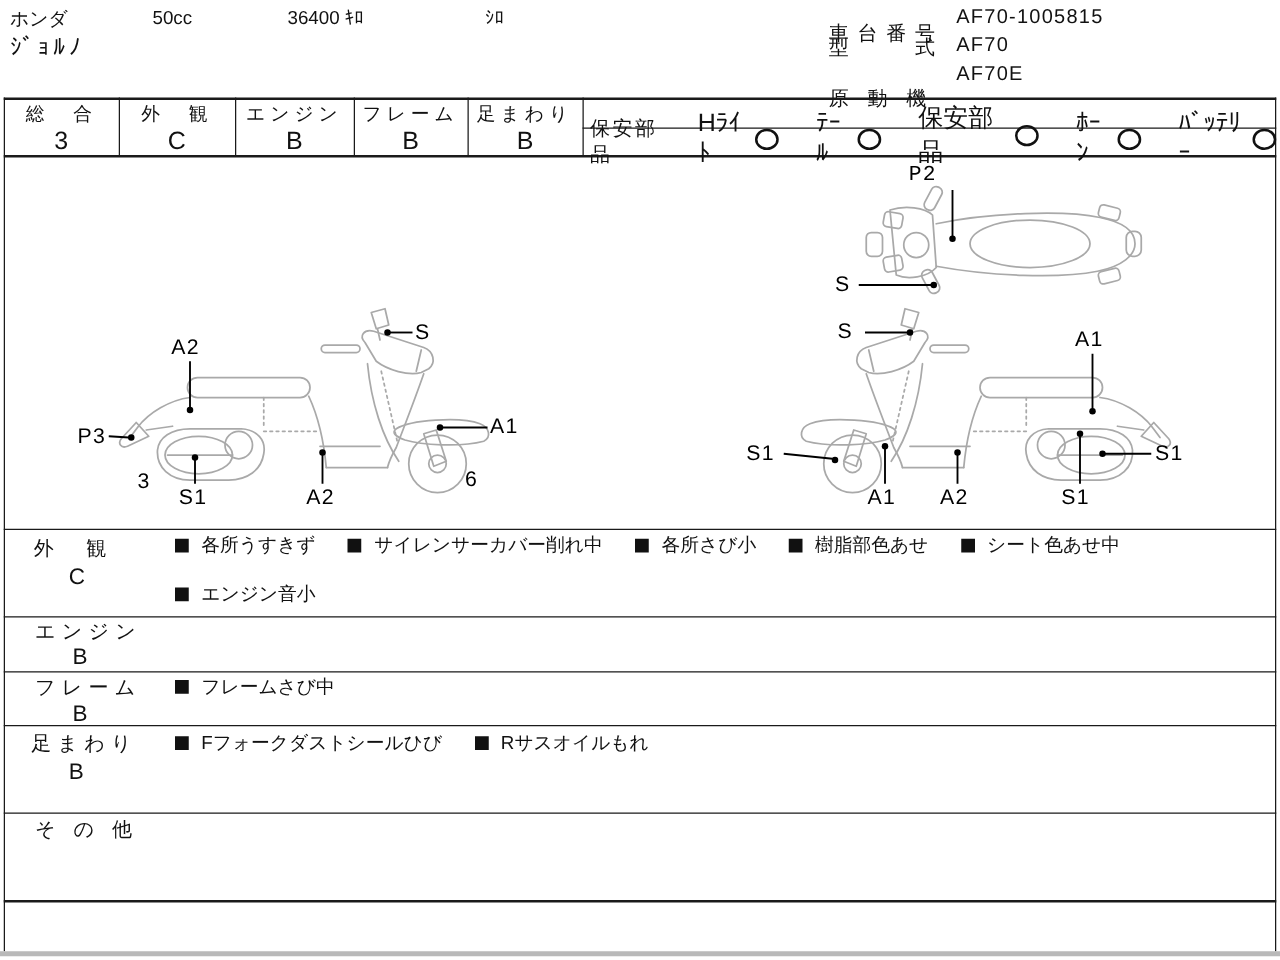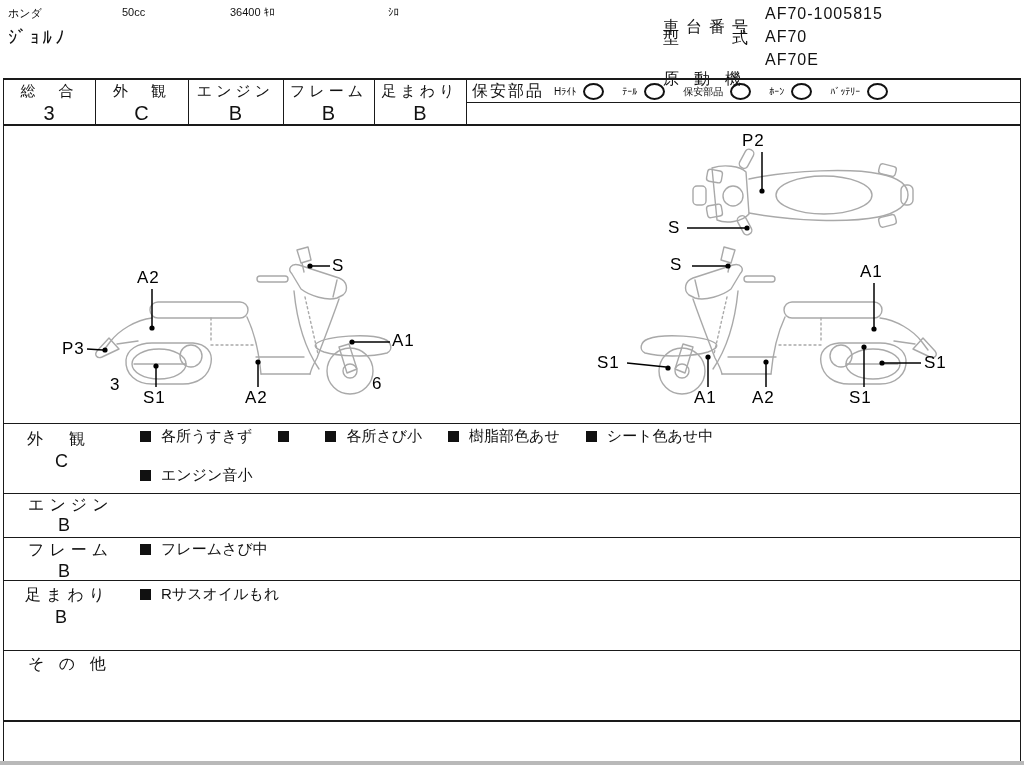--- a/index.html
+++ b/index.html
@@ -1,32 +1,32 @@
 <!DOCTYPE html>
 <html><head>
 <meta charset="utf-8">
 <style>
   html,body{margin:0;padding:0;background:#fff;}
   .page{position:relative;width:1024px;height:768px;background:#ffffff;
         font-family:"Liberation Sans","DejaVu Sans",sans-serif;color:#111;overflow:hidden;}
   .abs{position:absolute;white-space:nowrap;}
   .hline{position:absolute;background:#1a1a1a;height:1px;}
   .vline{position:absolute;background:#1a1a1a;width:1px;}
-  .hdr{font-size:11px;}
+  .hdr{font-size:15px;}
   .hlabel{font-size:16px;letter-spacing:7px;}
   .hlabel2{font-size:16px;letter-spacing:15px;}
   .hval{font-size:16px;letter-spacing:1px;}
   .model{font-size:19px;letter-spacing:3px;font-weight:normal;}
   .rcell{position:absolute;top:78px;height:46px;text-align:center;}
   .rlabel{font-size:15px;letter-spacing:4px;margin-top:4px;font-family:Liberation Serif, serif;}
   .rvalue{font-size:20px;margin-top:1px;}
-  .safety{position:absolute;left:472px;top:81px;width:549px;display:flex;align-items:center;gap:0;}
+  .safety{position:absolute;left:472px;top:81px;width:549px;display:flex;align-items:flex-end;gap:12px;}
   .saf-title{font-size:16px;letter-spacing:2px;margin-right:10px;}
   .saf-item{display:flex;align-items:center;margin-right:18px;}
-  .saf-lbl{font-size:10px;margin-right:7px;}
+  .saf-lbl{font-size:20px;margin-right:7px;}
   .circ{display:inline-block;width:17px;height:13px;border:2px solid #111;border-radius:50%;}
   .keys{position:absolute;left:482px;top:104px;font-size:15px;}
   .keys .klabel{letter-spacing:14px;font-size:16px;margin-right:26px;}
   .cond-label{font-size:16px;letter-spacing:5px;}
   .cond-grade{font-size:18px;}
   .items{position:absolute;left:140px;display:flex;align-items:center;}
   .defect{display:inline-flex;align-items:center;margin-right:26px;font-size:15px;}
   .sq{display:inline-block;width:11px;height:11px;background:#111;margin-right:10px;flex:none;}
   .dlabel{position:absolute;font-size:17px;letter-spacing:1px;color:#000;}
   .strip{position:absolute;left:0;width:1024px;height:4px;background:#b9b9b9;top:761px;}
@@ -207,21 +207,21 @@
       <circle cx="708" cy="357" r="2.6" fill="#000"></circle>
       <line x1="766" y1="387" x2="766" y2="364" stroke="#000" stroke-width="1.5"></line>
       <circle cx="766" cy="362" r="2.6" fill="#000"></circle>
       <line x1="864" y1="387" x2="864" y2="349" stroke="#000" stroke-width="1.5"></line>
       <circle cx="864" cy="347" r="2.6" fill="#000"></circle>
       <line x1="921" y1="363" x2="884" y2="363" stroke="#000" stroke-width="1.5"></line>
       <circle cx="882" cy="363" r="2.6" fill="#000"></circle>
     </svg>
 
   <div id="diagram-labels">
-      <span class="dlabel" style="left: 742px; top: 131px;">P2</span>
+      <span class="dlabel" style="left: 727px; top: 131px; font-family: Liberation Mono, monospace;">P2</span>
       <span class="dlabel" style="left: 668px; top: 218px;">S</span>
       <span class="dlabel" style="left: 137px; top: 268px;">A2</span>
       <span class="dlabel" style="left: 332px; top: 256px;">S</span>
       <span class="dlabel" style="left: 62px; top: 339px;">P3</span>
       <span class="dlabel" style="left: 392px; top: 331px;">A1</span>
       <span class="dlabel" style="left: 110px; top: 375px;">3</span>
       <span class="dlabel" style="left: 143px; top: 388px;">S1</span>
       <span class="dlabel" style="left: 245px; top: 388px;">A2</span>
       <span class="dlabel" style="left: 372px; top: 374px;">6</span>
       <span class="dlabel" style="left: 670px; top: 255px;">S</span>
@@ -236,20 +236,21 @@
   <div>
     <span class="abs cond-label" style="left:27px;top:429px;">外　観</span>
     <span class="abs cond-grade" style="left:55px;top:451px;">C</span>
     <div class="items" style="top:427px;">
         <span class="defect">
           <span class="sq"></span>
           <span>各所うすきず</span>
         </span>
         <span class="defect">
           <span class="sq"></span>
+          <span>サイレンサーカバー削れ中</span>
         </span>
         <span class="defect">
           <span class="sq"></span>
           <span>各所さび小</span>
         </span>
         <span class="defect">
           <span class="sq"></span>
           <span>樹脂部色あせ</span>
         </span>
         <span class="defect">
@@ -277,20 +278,24 @@
           <span>フレームさび中</span>
         </span>
       </div>
   </div>
   <div>
     <span class="abs cond-label" style="left:25px;top:585px;">足まわり</span>
     <span class="abs cond-grade" style="left:55px;top:607px;">B</span>
     <div class="items" style="top:585px;">
         <span class="defect">
           <span class="sq"></span>
+          <span>Fフォークダストシールひび</span>
+        </span>
+        <span class="defect">
+          <span class="sq"></span>
           <span>Rサスオイルもれ</span>
         </span>
       </div>
   </div>
   <div>
     <span class="abs cond-label" style="left:28px;top:654px;">そ の 他</span>
     <div class="items" style="top:654px;"></div>
   </div>
 
 </div>

